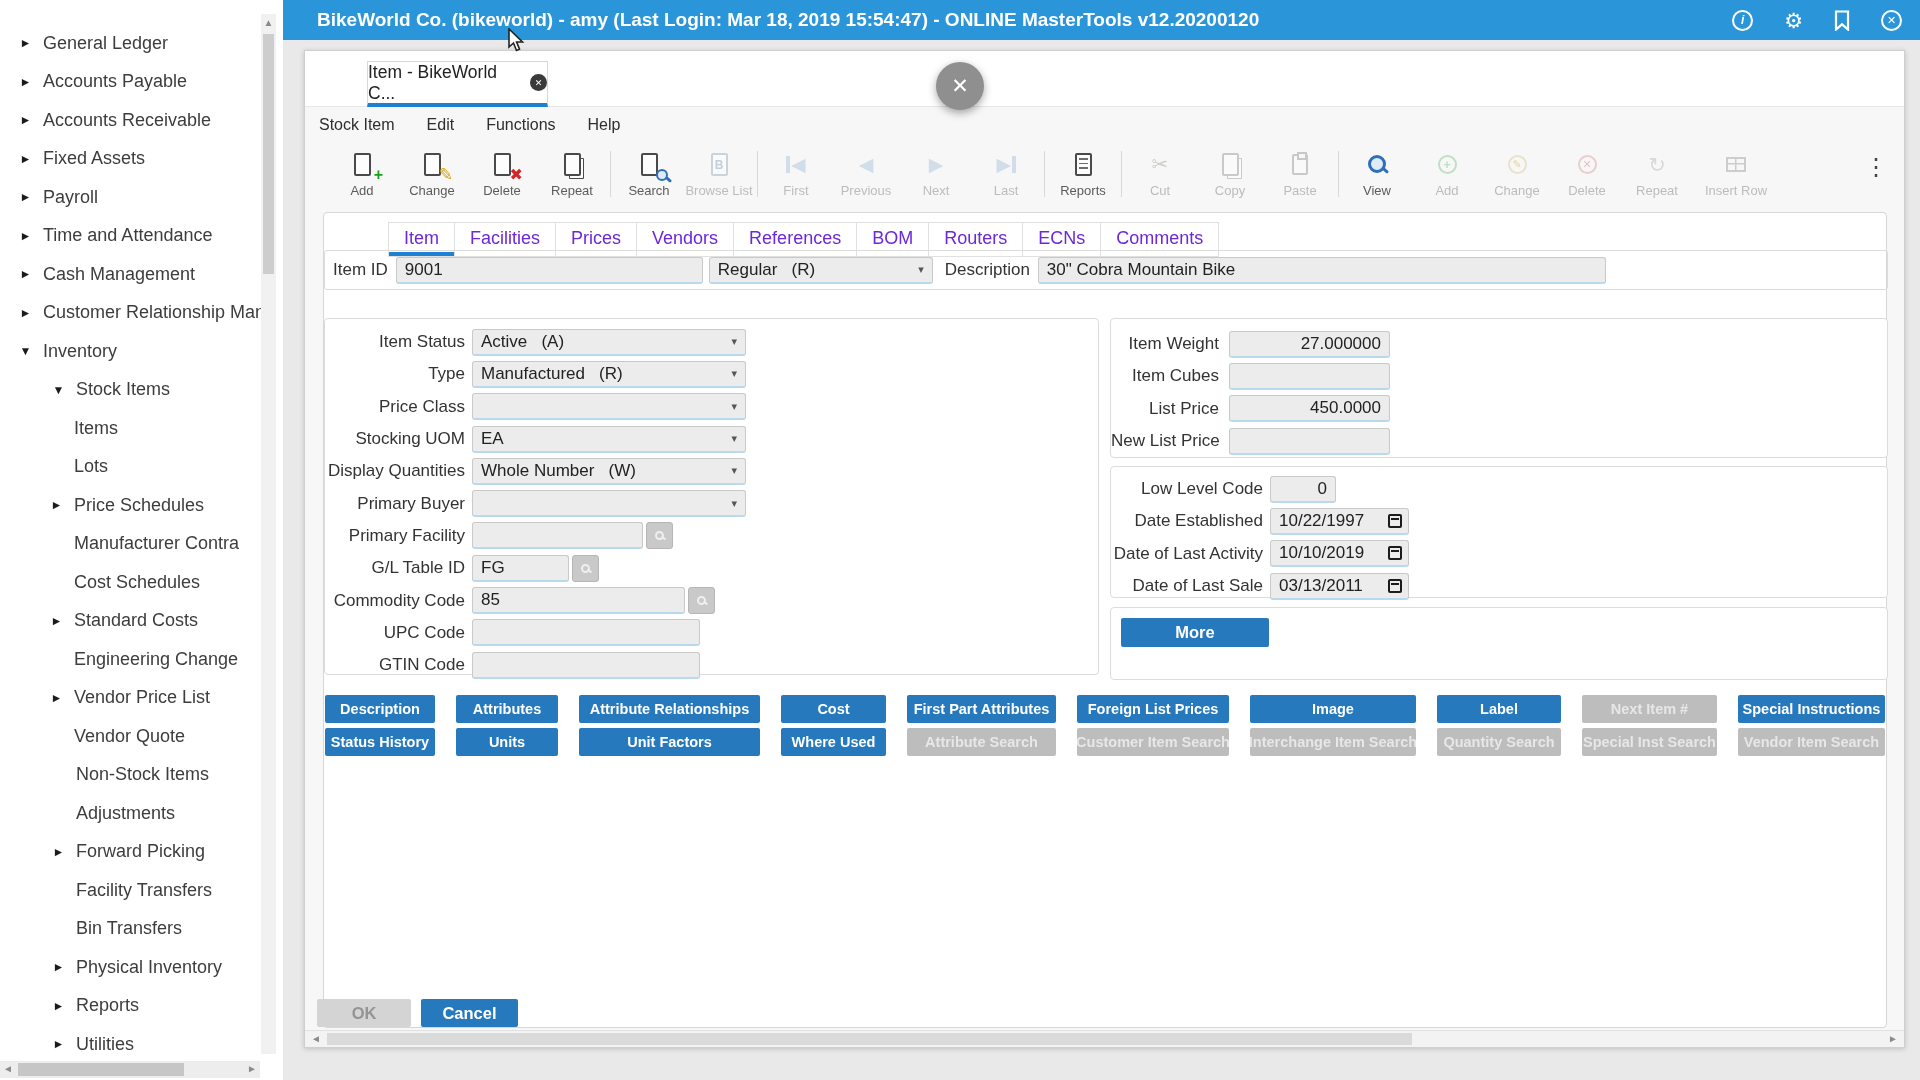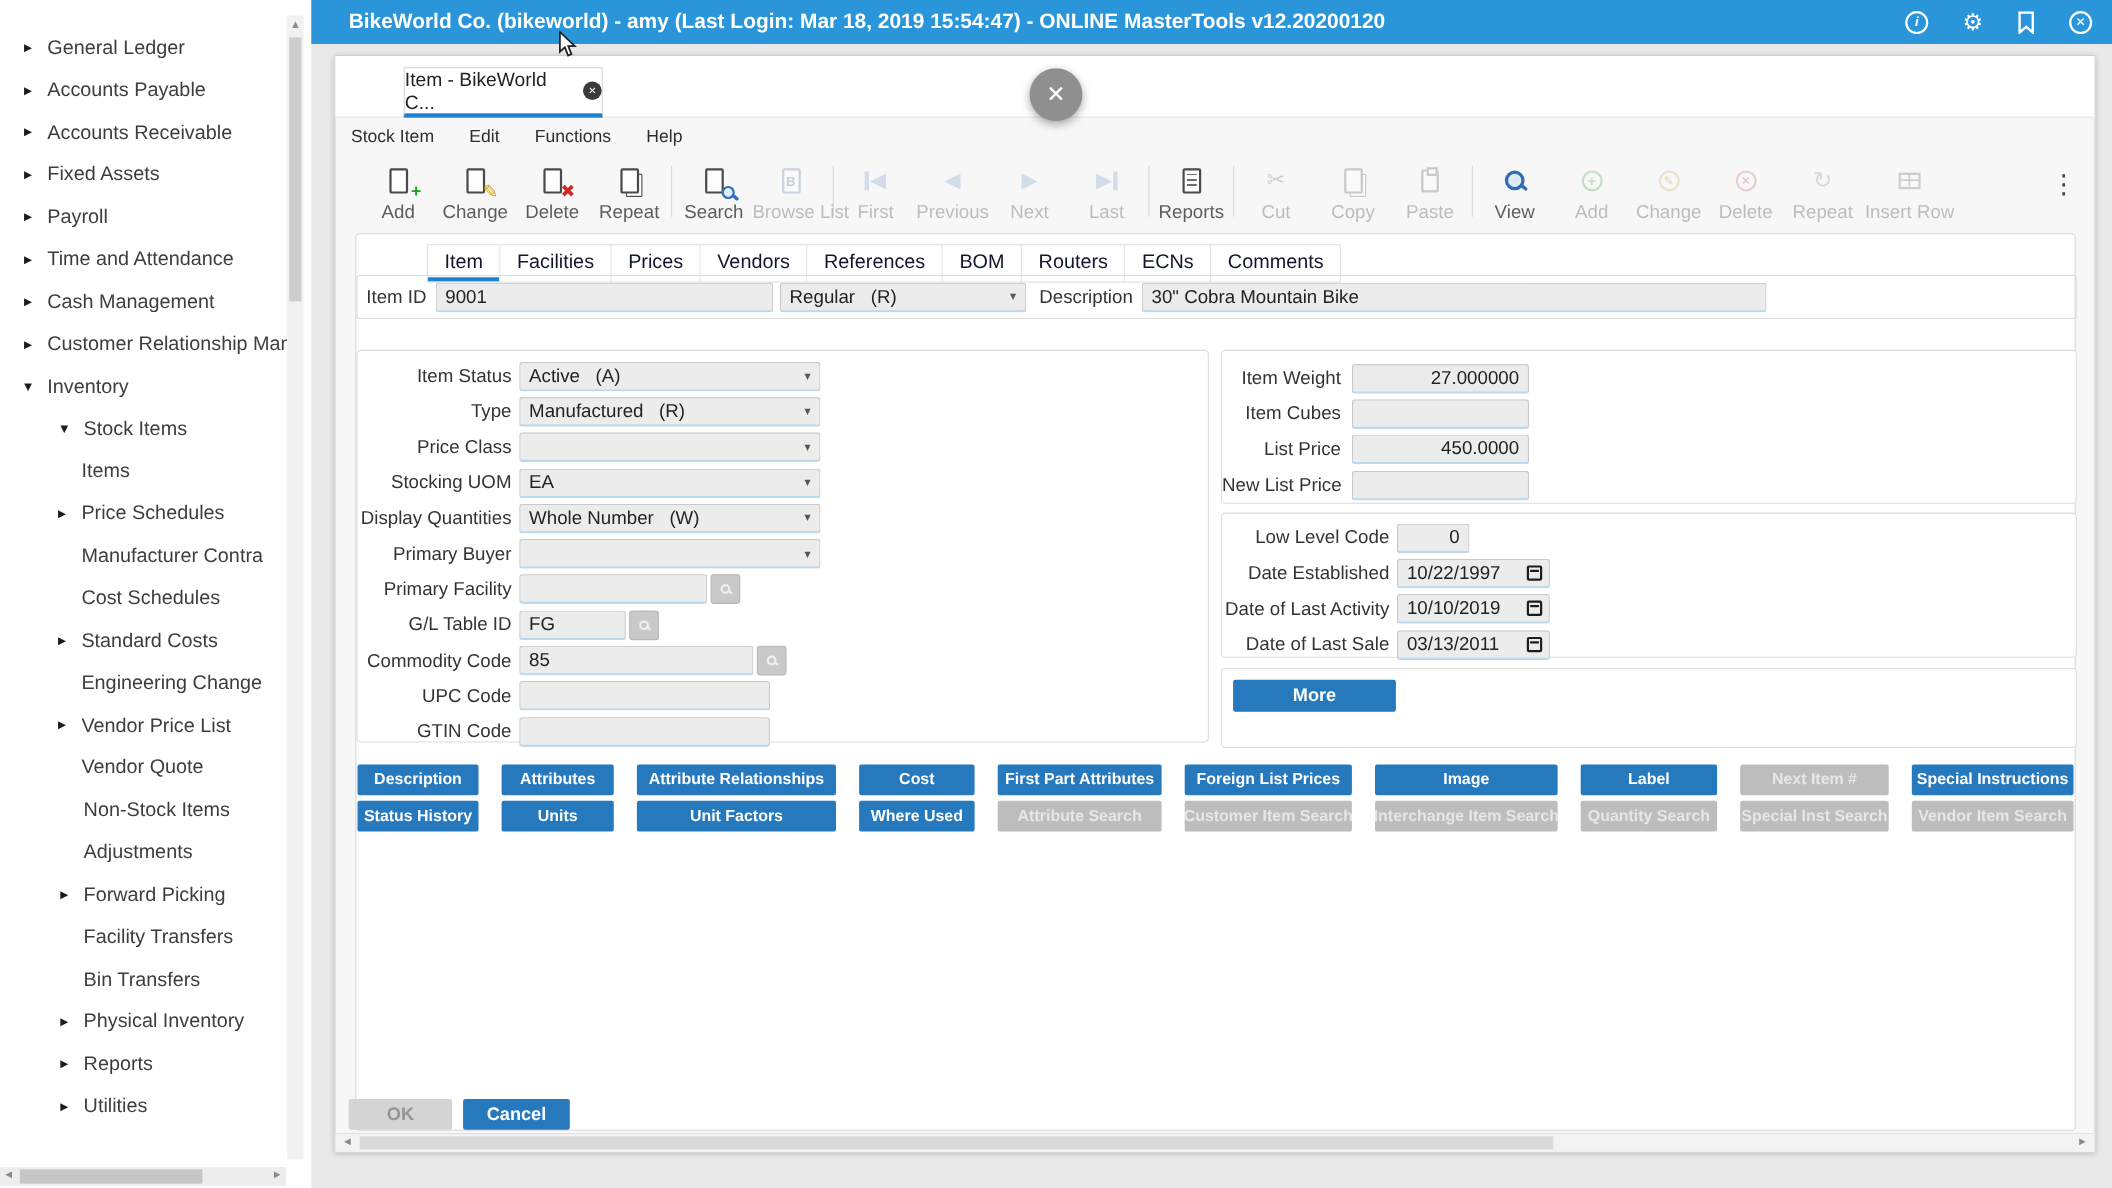--- a/index.html
+++ b/index.html
@@ -40,21 +40,21 @@
 
   .menubar{position:absolute;left:0;top:56px;right:0;height:36px;display:flex;align-items:center;font-size:16px;color:#2e2e2e}
   .menu-item{padding:4px 24px 4px 8px;cursor:default}
   .menu-item:first-child{margin-left:6px}
 
   
   .toolbar{position:absolute;left:0;top:92px;right:0;height:66px;display:flex;align-items:flex-start}
   .tb-item{width:70px;text-align:center;position:relative;padding-top:6px;cursor:default}
   .tb-item.wide{width:88px}
   .tb-item .icn{height:30px;display:flex;align-items:center;justify-content:center;position:relative}
-  .tb-item .lbl{font-size:17px;color:#5c5c5c;margin-top:4px;white-space:nowrap}
+  .tb-item .lbl{font-size:13px;color:#5c5c5c;margin-top:4px;white-space:nowrap}
   .tb-item.disabled .lbl{color:#bcbcbc}
   .tb-item.disabled .icn{opacity:.5}
   .tb-sep{width:1px;height:46px;background:#d8d8d8;margin:8px 3px 0;flex:none}
   .tb-first{margin-left:22px}
   .tb-more{margin-left:auto;margin-right:16px;font-size:24px;color:#454545;padding-top:10px;cursor:pointer}
 
   .doc{position:relative;width:17px;height:23px;background:#fdfdfd;border:2px solid #4a4a4a;border-radius:2px;display:inline-block}
   .doc.dbl{box-shadow:4px 4px 0 -2px #fff,4px 4px 0 -1px #4a4a4a}
   .doc.gray{border-color:#9c9c9c}
   .doc.gray.dbl{box-shadow:4px 4px 0 -2px #fff,4px 4px 0 -1px #9c9c9c}
@@ -76,21 +76,21 @@
   .circ{width:19px;height:19px;border-radius:50%;display:flex;align-items:center;justify-content:center;font-size:13px;font-weight:700}
   .circ.green2{border:2px solid #8fc791;color:#8fc791}
   .circ.gold2{border:2px solid #dccf9f;color:#c9b45e;font-size:11px}
   .circ.red2{border:2px solid #dba6a6;color:#d89090;font-size:11px}
   .tblico{width:20px;height:15px;border:2px solid #a5a5a5;display:inline-block;background:
     linear-gradient(#a5a5a5 0 0) 50% 0/1.5px 100% no-repeat,
     linear-gradient(#a5a5a5 0 0) 0 50%/100% 1.5px no-repeat}
 
   
   .content{position:absolute;left:18px;top:161px;width:1564px;height:816px;background:#fff;border:1px solid #d7d7d7;border-radius:4px}
-  .rtabs{position:absolute;left:64px;top:9px;display:flex;font-size:18px;color:#0f172a}
+  .rtabs{position:absolute;left:64px;top:9px;display:flex;font-size:18px;color:#6d28d9}
   .rtab{padding:5px 15px 7px;border:1px solid #e0e0e0;border-left:none;cursor:pointer;background:#fff}
   .rtab:first-child{border-left:1px solid #e0e0e0}
   .rtab.active{box-shadow:inset 0 -4px #1e80d2}
 
   .id-row{position:absolute;left:0;top:37px;width:1564px;height:40px;border:1px solid #dcdcdc;border-radius:3px;display:flex;align-items:center;font-size:17px}
   .fld-label{color:#333;white-space:nowrap}
   .inp{height:27px;background:#ececec;border:1px solid #c9c9c9;border-bottom:2px solid #b9d9ee;border-radius:3px;font-size:17px;color:#222;padding:0 8px;font-family:inherit;outline:none}
   .sel{height:27px;background:#ececec;border:1px solid #c9c9c9;border-bottom:2px solid #b9d9ee;border-radius:3px;font-size:17px;color:#222;padding:0 8px;display:flex;align-items:center;justify-content:space-between;cursor:pointer}
   .sel .val{white-space:pre;overflow:hidden}
   .sel .chev{color:#555;font-size:11px;margin-left:6px}
@@ -173,20 +173,24 @@
         <span class="arrow">▼</span>
         <span>Inventory</span>
       </div>
     <div class="side-item lvl2">
         <span class="arrow">▼</span>
         <span>Stock Items</span>
       </div>
     <div class="side-item lvl3">
         <span class="arrow"></span>
         <span>Items</span>
+      </div>
+    <div class="side-item lvl3">
+        <span class="arrow"></span>
+        <span>Lots</span>
       </div>
     <div class="side-item lvl3">
         <span class="arrow">►</span>
         <span>Price Schedules</span>
       </div>
     <div class="side-item lvl3">
         <span class="arrow"></span>
         <span>Manufacturer Contra</span>
       </div>
     <div class="side-item lvl3">

